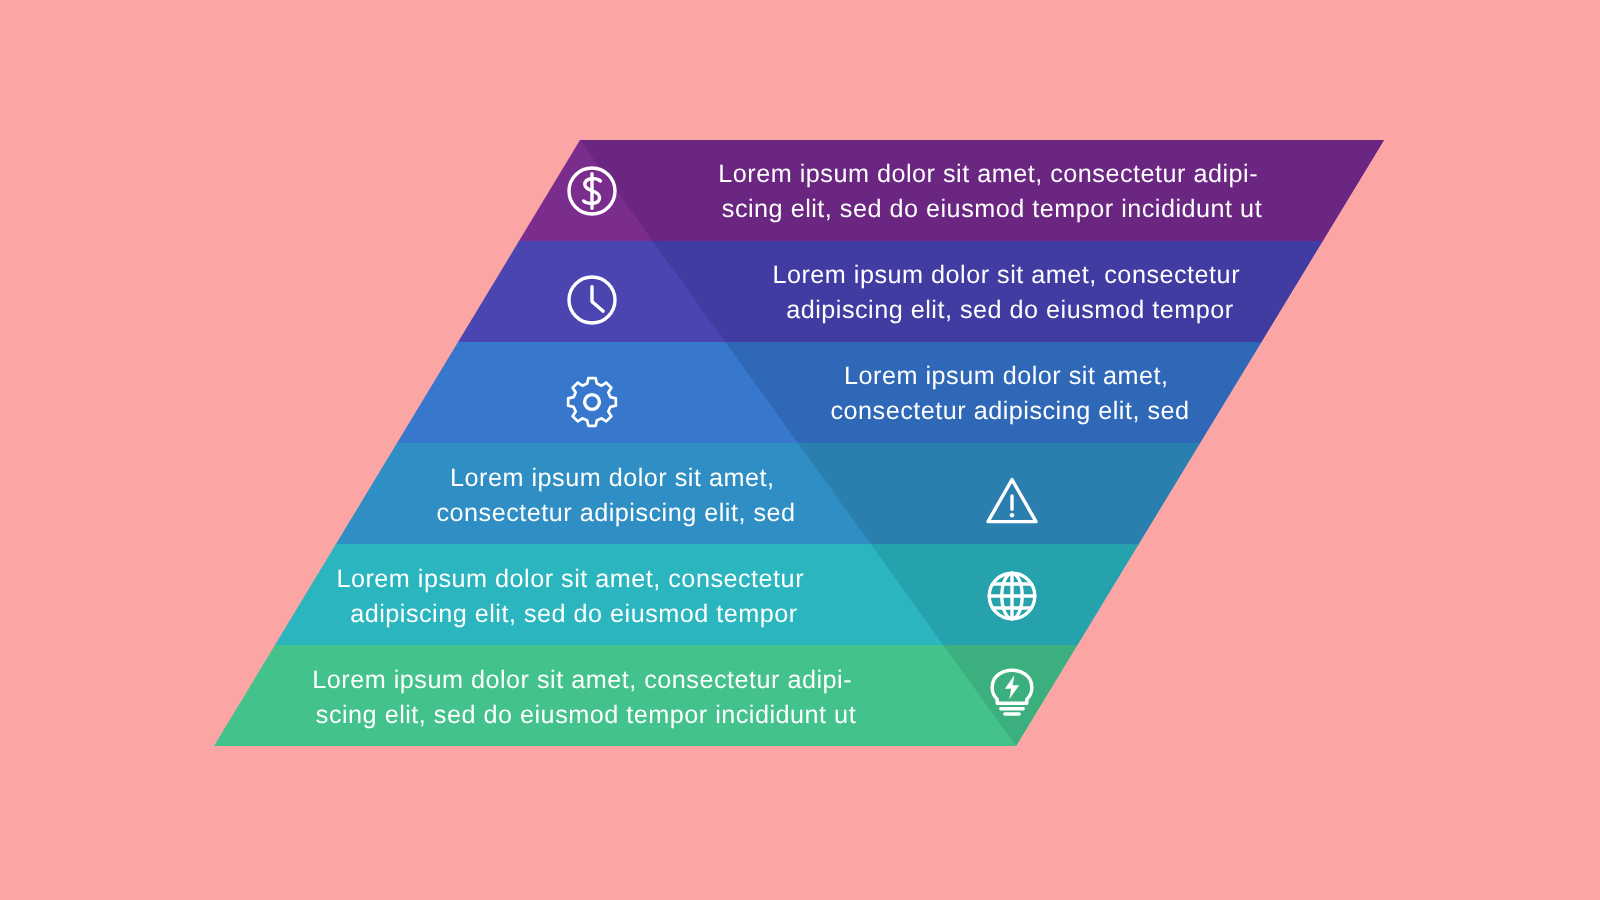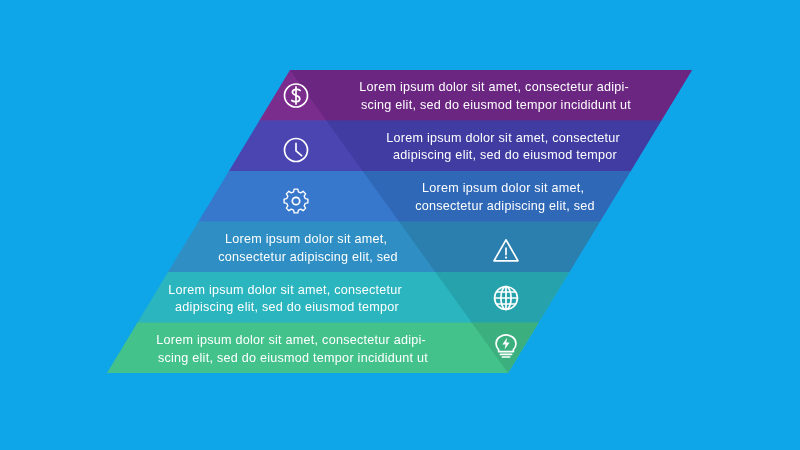--- a/index.html
+++ b/index.html
@@ -42,21 +42,21 @@
     stroke-linecap: round;
     stroke-linejoin: round;
   }
   .icon-fill {
     fill: #ffffff;
   }
 </style>
 </head>
 <body>
 
-<div id="stage" style="background: #0ea5e9;">
+<div id="stage" style="background: #fca5a5;">
 
   <svg class="infographic-svg" viewBox="0 0 800 450">
 
     <defs>
 
       <clipPath id="shape-clip">
         <polygon id="shape-poly" points="290,70 692,70 508,373 107,373"></polygon>
       </clipPath>
 
       <clipPath id="shade-clip">

